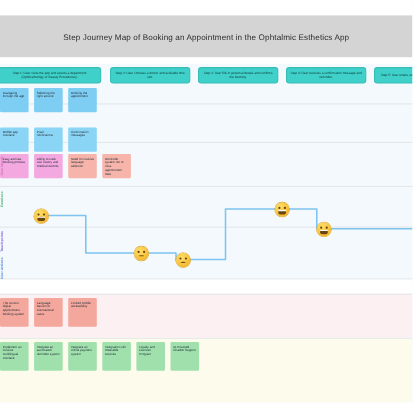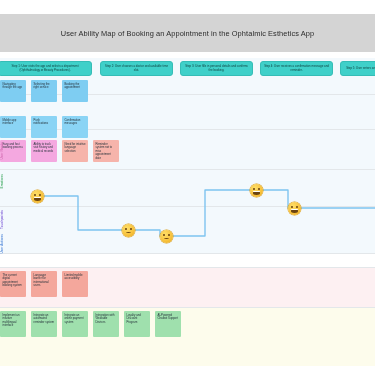--- a/index.html
+++ b/index.html
@@ -85,21 +85,21 @@
   .m-grin{width:6.5px;height:3.4px;left:3.25px;top:7.4px;border-radius:0 0 5px 5px;}
   .m-grin::after{content:"";position:absolute;left:0;top:0;width:6.5px;height:1.1px;background:#fff;border-radius:1px;}
   .m-flat{width:5.5px;height:1.1px;left:3.75px;top:8.4px;border-radius:1px;}
 </style>
 </head>
 <body>
 
 <div class="canvas">
 
   <div class="title-bar">
-    <div class="title-text">User Ability Map of Booking an Appointment in the Ophtalmic Esthetics App</div>
+    <div class="title-text">Step Journey Map of Booking an Appointment in the Ophtalmic Esthetics App</div>
   </div>
 
   <div class="board">
 
     <div class="band band-blue" style="top:0px;height:195px;"></div>
     <div class="band band-pink" style="top:209px;height:40px;"></div>
     <div class="band band-cream" style="top:249px;height:59px;"></div>
 
     <div class="band-line" style="top:36px;"></div>
     <div class="band-line" style="top:71px;"></div>

